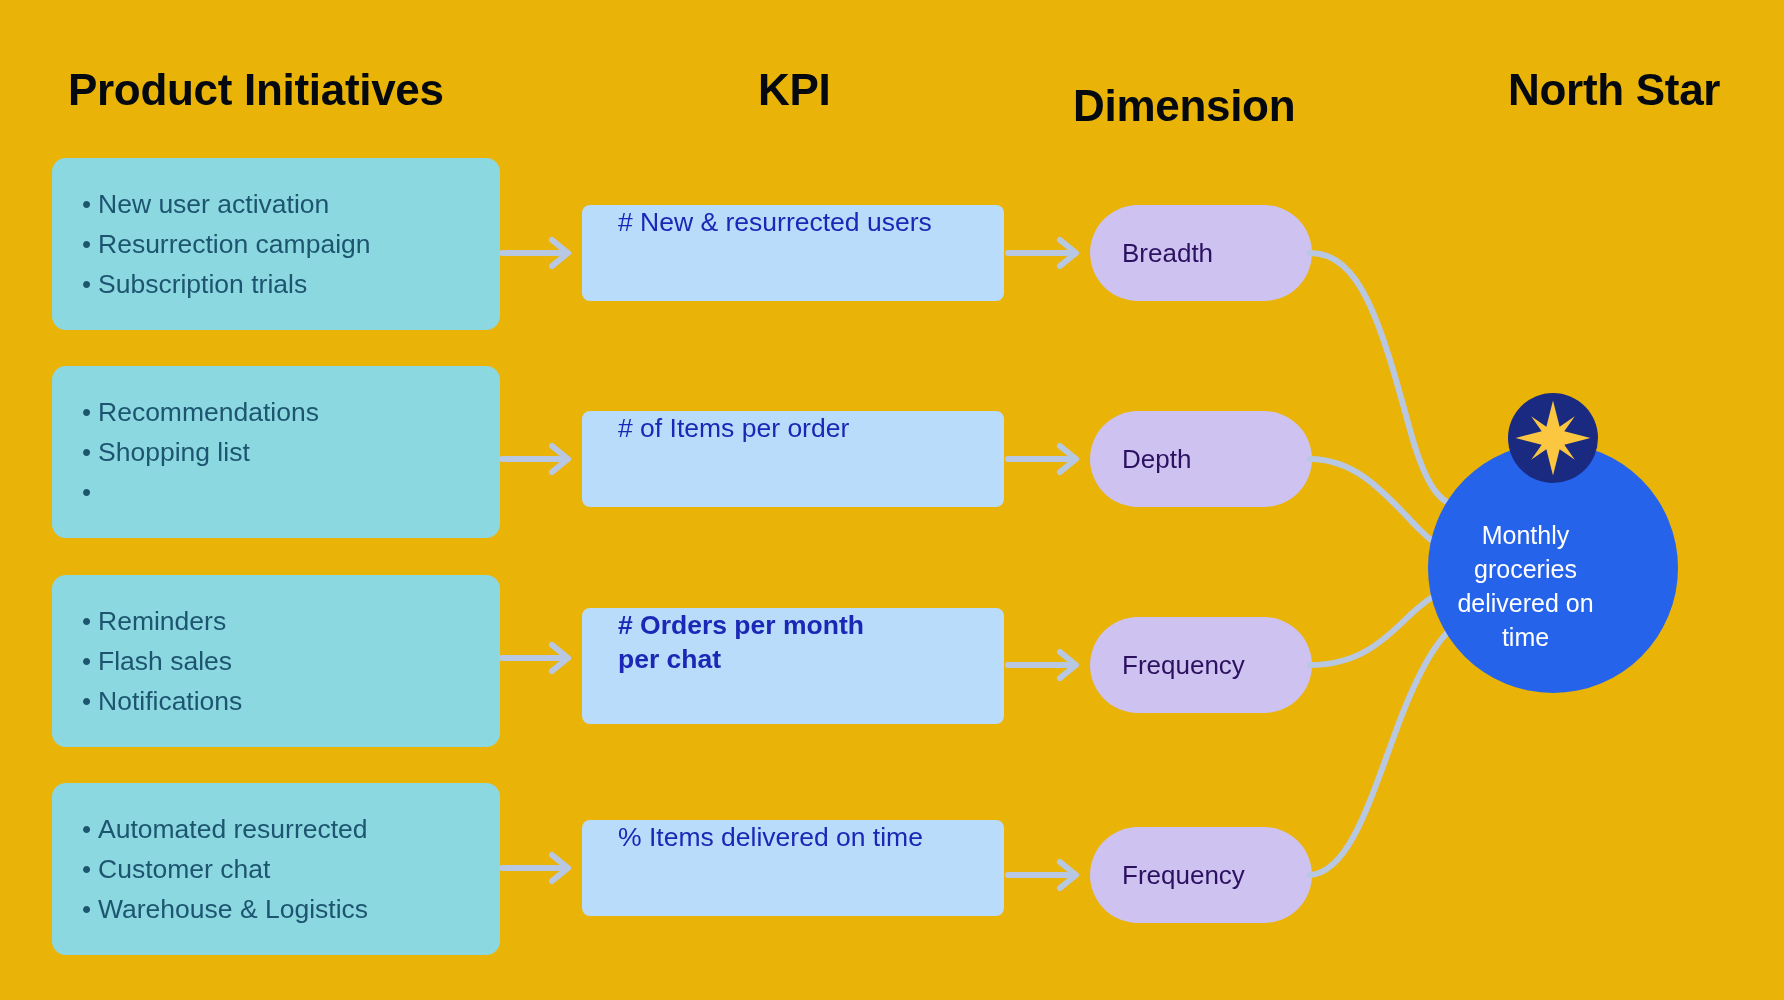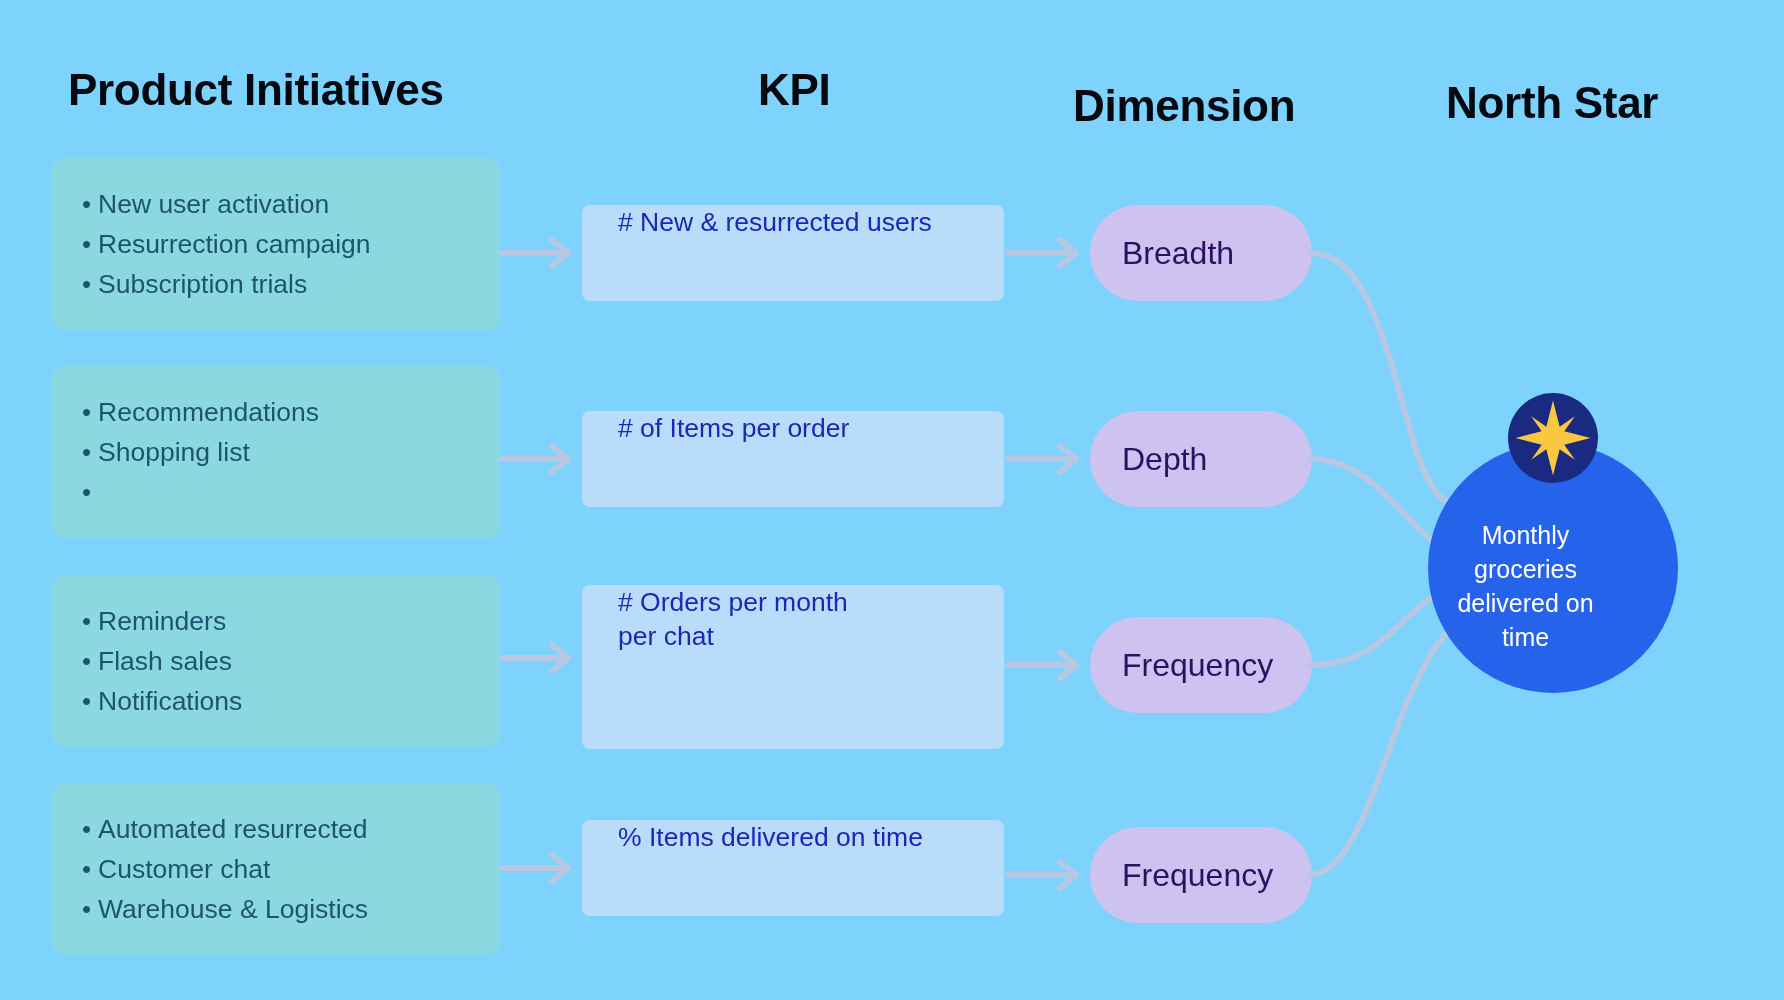--- a/index.html
+++ b/index.html
@@ -10,37 +10,37 @@
     width: 1784px;
     height: 1000px;
     background: #4d6b73;
     font-family: "Liberation Sans", sans-serif;
     overflow: hidden;
   }
   #stage {
     position: relative;
     width: 1784px;
     height: 1000px;
-    background: #7dd3fc;
+    background: #eab308;
   }
 
   
   .col-header {
     position: absolute;
     color: #04080f;
     font-size: 44px;
     font-weight: 700;
     letter-spacing: -0.3px;
     white-space: nowrap;
     line-height: 1;
   }
   #hdr-initiatives { left: 68px;  top: 68px; }
   #hdr-kpi         { left: 758px; top: 68px; }
   #hdr-dimension   { left: 1073px;top: 68px; margin-top: 16px; }
-  #hdr-northstar   { left: 1446px;top: 68px; margin-top: 13px; }
+  #hdr-northstar   { left: 1508px;top: 68px; }
 
   
   .initiative-card {
     position: absolute;
     left: 52px;
     width: 448px;
     background: #8cd8e0;
     border-radius: 14px;
     box-sizing: border-box;
     display: flex;
@@ -83,37 +83,37 @@
     justify-content: flex-start;
     padding-left: 36px;
     color: #1a28b5;
     font-size: 26.5px;
     line-height: 34px;
   }
   .kpi-card .kpi-line { white-space: nowrap; }
 
   #kpi-0 { top: 205px; height: 96px; }
   #kpi-1 { top: 411px; height: 96px; }
-  #kpi-2 { top: 585px; height: 164px; }
+  #kpi-2 { top: 608px; height: 116px; font-weight: bold; }
   #kpi-3 { top: 820px; height: 96px; }
 
   
   .dim-pill {
     position: absolute;
     left: 1090px;
     width: 222px;
     height: 96px;
     background: #cdc2f0;
     border-radius: 48px;
     box-sizing: border-box;
     display: flex;
     align-items: center;
     padding-left: 32px;
     color: #2c1161;
-    font-size: 32px;
+    font-size: 26px;
     white-space: nowrap;
   }
   #dim-0 { top: 205px; }
   #dim-1 { top: 411px; }
   #dim-2 { top: 617px; }
   #dim-3 { top: 827px; }
 
   
   .arrow-svg {
     position: absolute;

